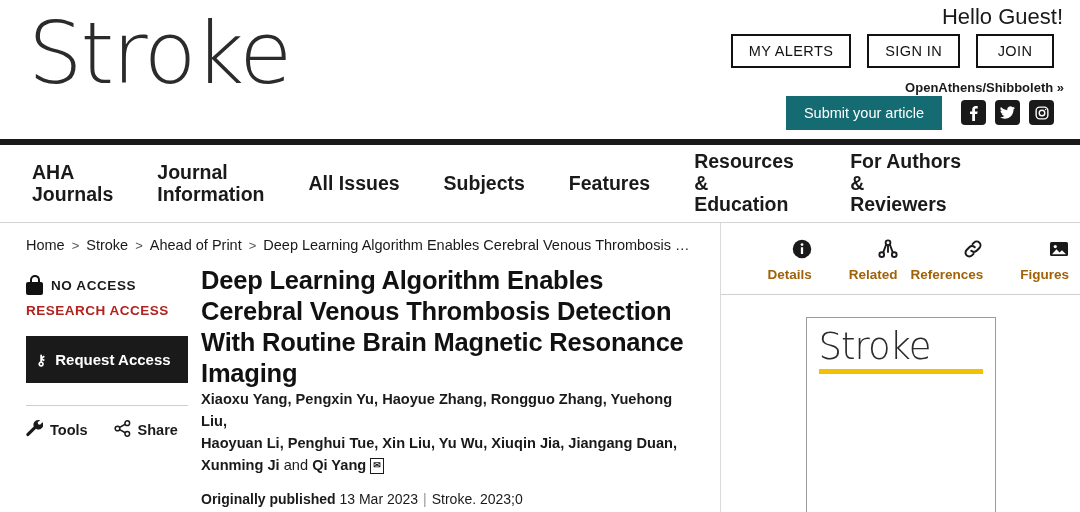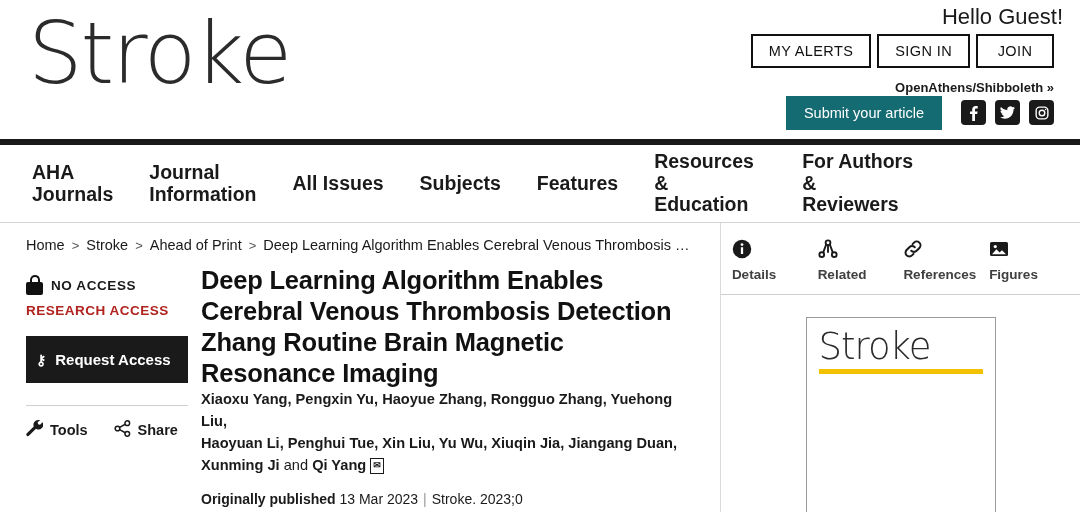--- a/index.html
+++ b/index.html
@@ -32,37 +32,37 @@
     position: absolute;
     right: 17px; top: 4px;
     font-size: 22px;
     font-weight: 400;
     color: #1a1a1a;
   }
   .acct-buttons {
     position: absolute;
     right: 26px; top: 34px;
     display: flex;
-    gap: 6px;
+    gap: 16px;
   }
   .acct-btn {
     border: 2px solid #111;
     background: #fff;
     color: #111;
     font-size: 14.5px;
     letter-spacing: .4px;
     padding: 7px 16px;
     cursor: pointer;
     font-family: "Liberation Sans", sans-serif;
     min-width: 78px;
     text-align: center;
   }
   .openathens {
     position: absolute;
-    right: 26px; top: 80px;
+    right: 16px; top: 80px;
     font-size: 13px;
     font-weight: bold;
     color: #1a1a1a;
   }
   .submit-btn {
     position: absolute;
     right: 138px; top: 96px;
     background: #146b72;
     color: #fff;
     font-size: 14.5px;
@@ -95,21 +95,21 @@
     position: relative;
     height: 78px;
     border-bottom: 1px solid #d4d4d4;
     background: #fff;
   }
   .nav-inner {
     display: flex;
     align-items: center;
     height: 100%;
     padding-left: 18px;
-    gap: 8px;
+    gap: 16px;
   }
   .nav-item {
     font-size: 19.5px;
     font-weight: bold;
     color: #1a1a1a;
     line-height: 1.12;
     cursor: pointer;
     padding: 0 14px;
     white-space: pre-line;
   }
@@ -226,22 +226,22 @@
   
   .tabs {
     display: flex;
     align-items: flex-end;
     justify-content: space-around;
     height: 72px;
     padding: 0 8px;
     border-bottom: 1px solid #cfcfcf;
   }
   .tab {
-    display: flex; flex-direction: column; align-items: flex-start; gap: 7px;
-    font-size: 13.5px; font-weight: bold; color: #404040;
+    display: flex; flex-direction: column; align-items: flex-end; gap: 7px;
+    font-size: 13.5px; font-weight: bold; color: #a16207;
     padding-bottom: 12px; cursor: pointer; width: 80px;
   }
   .tab .ic { height: 22px; display: flex; align-items: center; justify-content: center; }
   .cover-box {
     margin: 22px auto 0 auto;
     width: 190px; height: 210px;
     border: 1px solid #9a9a9a;
     background: #fff;
     padding: 10px 12px;
     overflow: hidden;
@@ -359,21 +359,21 @@
                     <circle cx="12.5" cy="13" r="2.2"></circle>
                     <path d="M5.3 6.9 10.6 4M5.3 9.1l5.3 2.9"></path>
                   </svg>
               </span>
               <span>Share</span>
             </span>
           </div>
         </div>
 
         <div class="article-col">
-          <h1 class="article-title">Deep Learning Algorithm Enables Cerebral Venous Thrombosis Detection Zhang Routine Brain Magnetic Resonance Imaging</h1>
+          <h1 class="article-title">Deep Learning Algorithm Enables Cerebral Venous Thrombosis Detection With Routine Brain Magnetic Resonance Imaging</h1>
 
           <div class="authors">
             <span>Xiaoxu Yang, Pengxin Yu, Haoyue Zhang, Rongguo Zhang, Yuehong Liu,</span><br>
             <span>Haoyuan Li, Penghui Tue, Xin Liu, Yu Wu, Xiuqin Jia, Jiangang Duan,</span><br>
             <span>Xunming Ji</span>
             <span class="and">and</span>
             <span>Qi Yang</span><span class="env">✉</span>
           </div>
 
           <div class="pubinfo">

